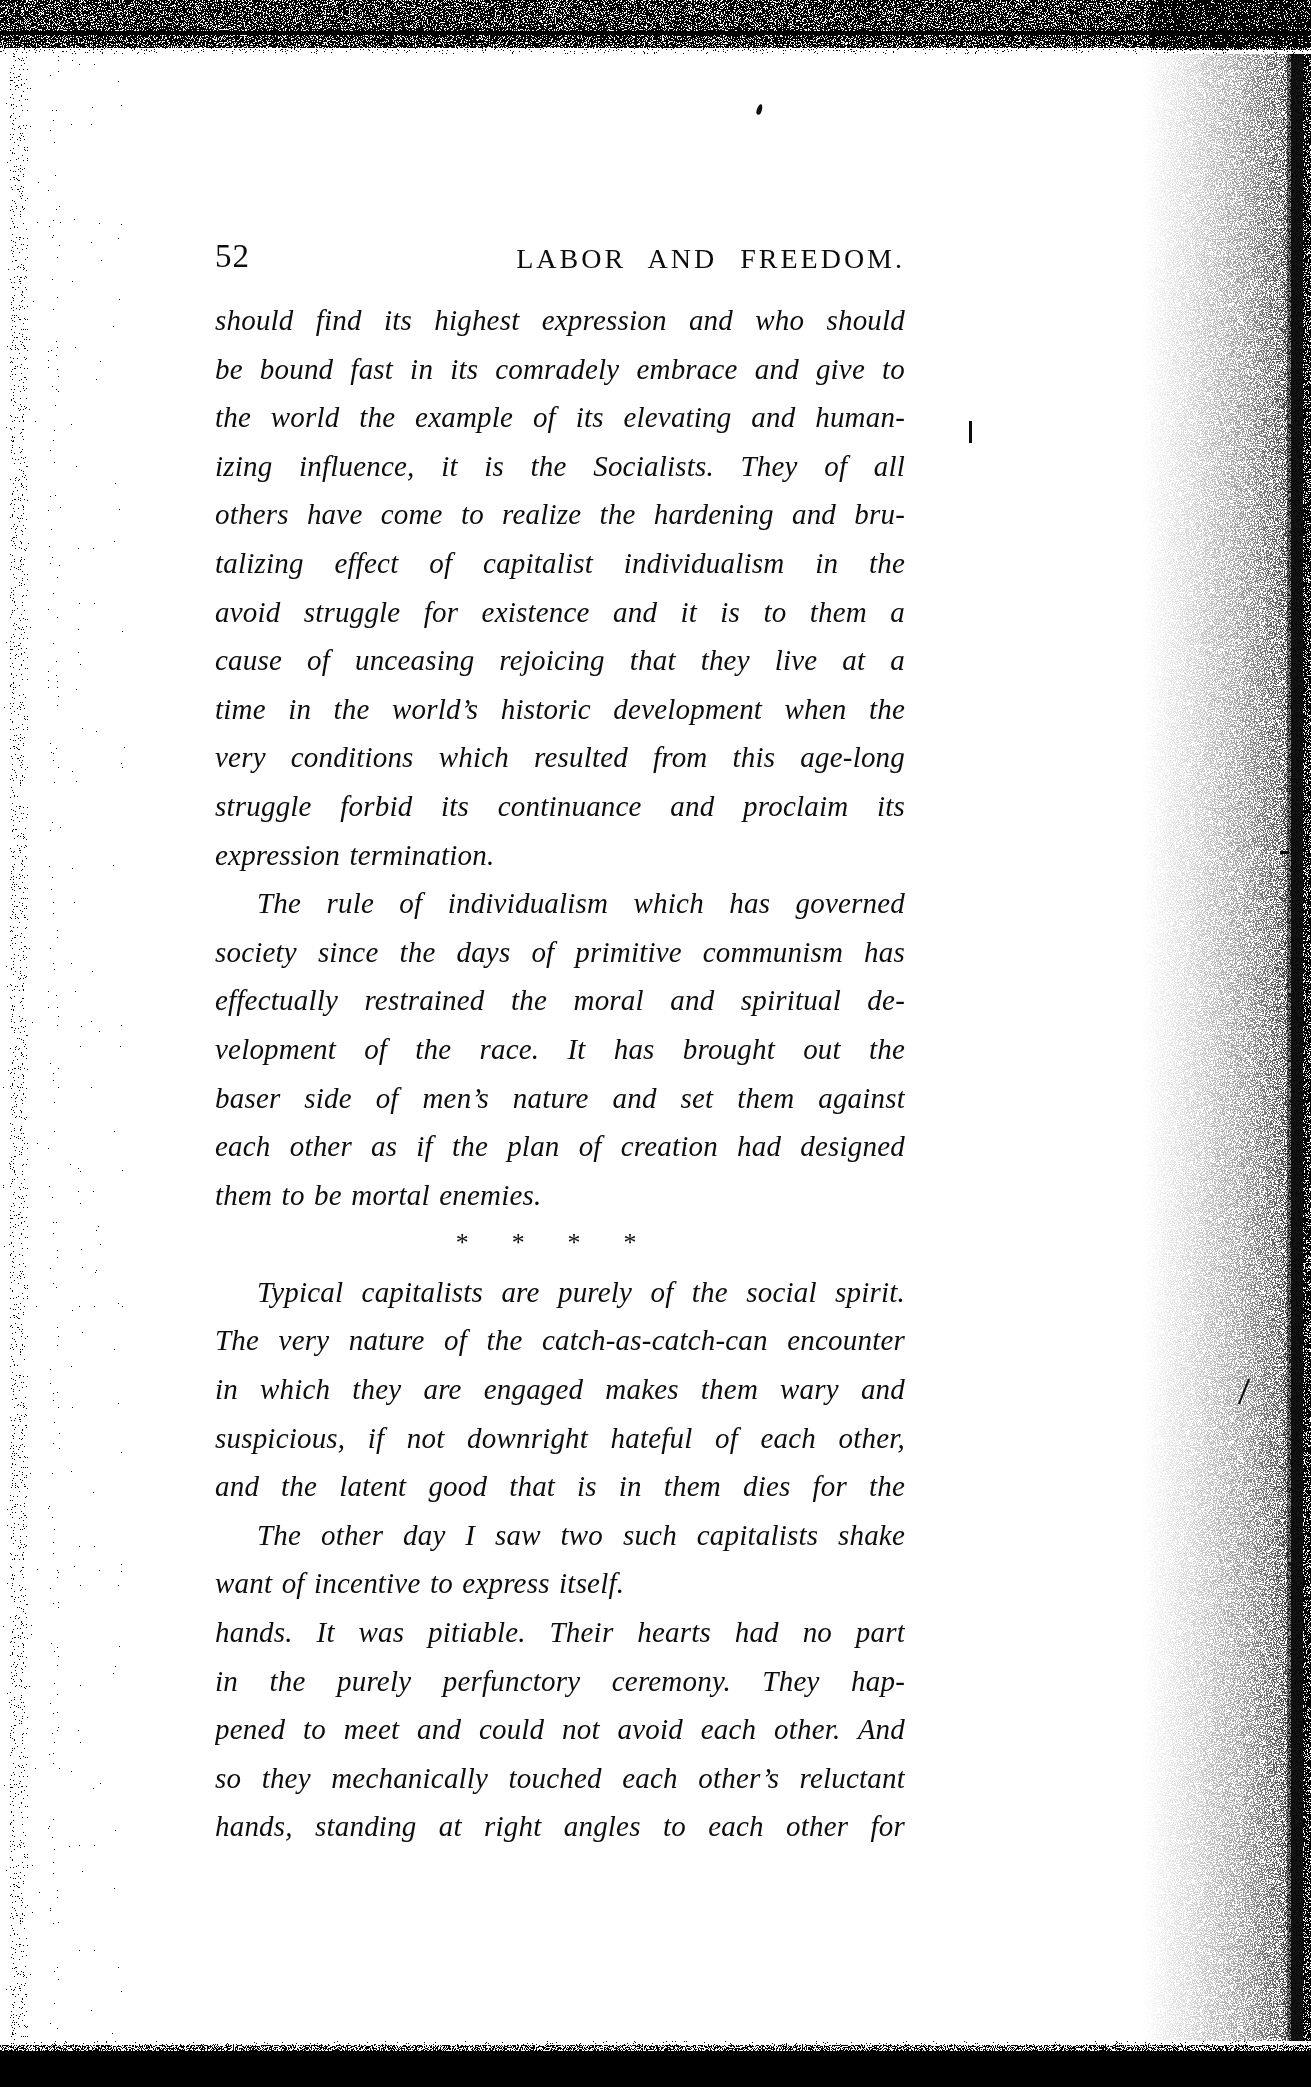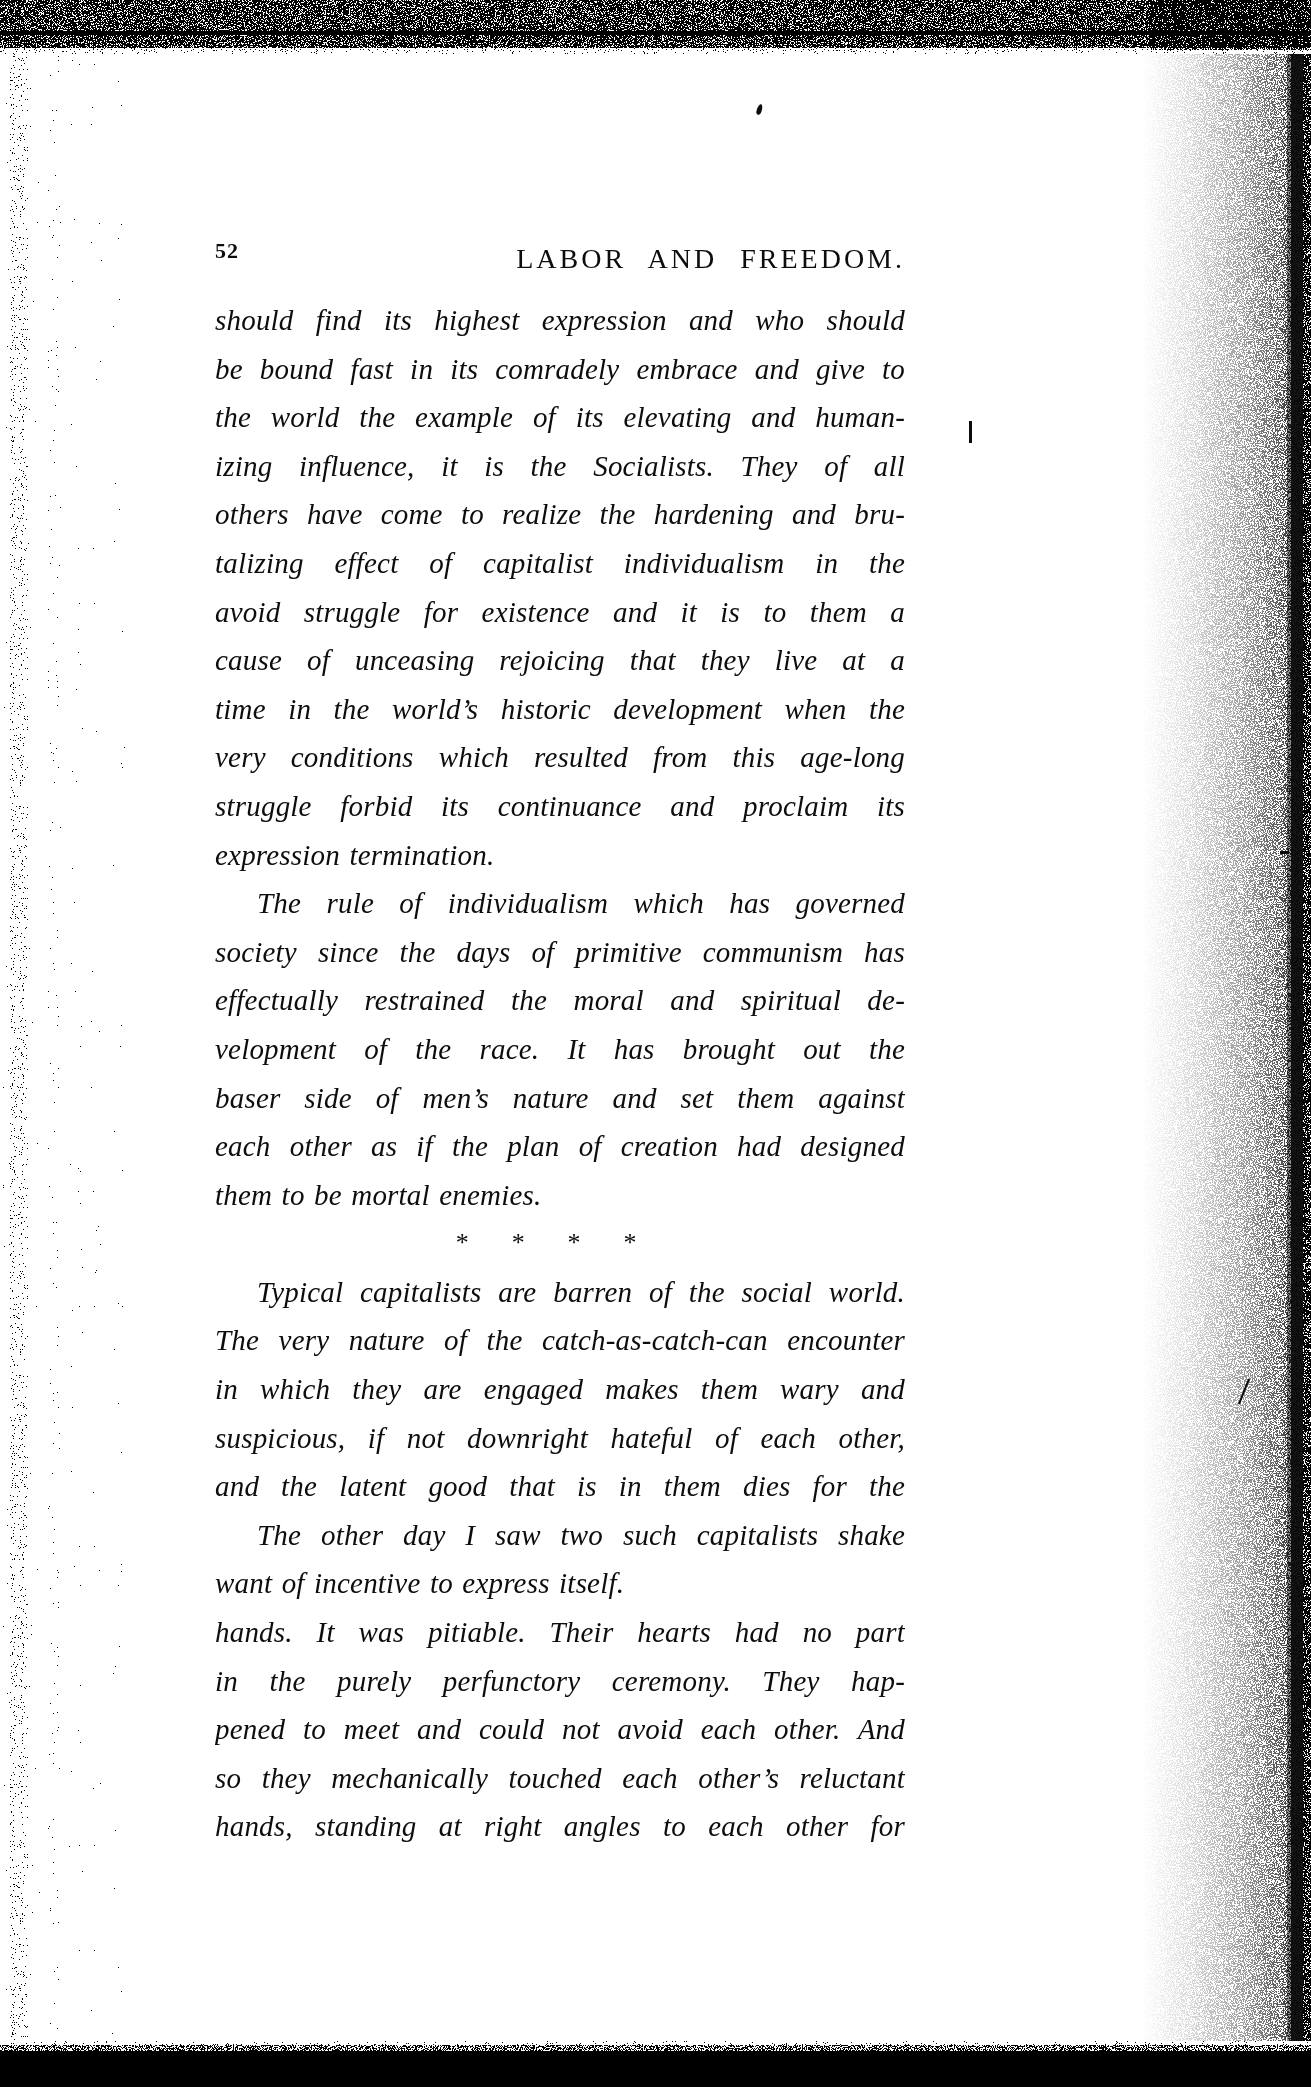--- a/index.html
+++ b/index.html
@@ -18,21 +18,21 @@
   .left-band   { top: 54px; left: 0; }
   .right-band  { top: 54px; right: 0; }
 
   .header-row {
     position: absolute;
     top: 238px; left: 215px;
     width: 690px; height: 36px;
   }
   .pagenum {
     position: absolute; left: 0; top: 0;
-    font-size: 22px; font-weight: bold; letter-spacing: 1px;
+    font-size: 33px; font-weight: normal; letter-spacing: 1px;
   }
   .running-head {
     display: block; text-align: right;
     padding-left: 18px; padding-top: 5px;
     font-size: 28px; letter-spacing: 3px; word-spacing: 13px;
     font-weight: normal;
   }
 
   .text-block {
     position: absolute;
@@ -167,21 +167,21 @@
       <div class="line justify">struggle forbid its continuance and proclaim its</div>
       <div class="line left">expression termination.</div>
       <div class="line justify indent">The rule of individualism which has governed</div>
       <div class="line justify">society since the days of primitive communism has</div>
       <div class="line justify">effectually restrained the moral and spiritual de-</div>
       <div class="line justify">velopment of the race.  It has brought out the</div>
       <div class="line justify">baser side of men’s nature and set them against</div>
       <div class="line justify">each other as if the plan of creation had designed</div>
       <div class="line left">them to be mortal enemies.</div>
       <div class="line center">* * * *</div>
-      <div class="line justify indent">Typical capitalists are barren of the social world.</div>
+      <div class="line justify indent">Typical capitalists are purely of the social spirit.</div>
       <div class="line justify">The very nature of the catch-as-catch-can encounter</div>
       <div class="line justify">in which they are engaged makes them wary and</div>
       <div class="line justify">suspicious, if not downright hateful of each other,</div>
       <div class="line justify">and the latent good that is in them dies for the</div>
       <div class="line justify indent">The other day I saw two such capitalists shake</div>
       <div class="line left">want of incentive to express itself.</div>
       <div class="line justify">hands.  It was pitiable.  Their hearts had no part</div>
       <div class="line justify">in the purely perfunctory ceremony.  They hap-</div>
       <div class="line justify">pened to meet and could not avoid each other.  And</div>
       <div class="line justify">so they mechanically touched each other’s reluctant</div>

